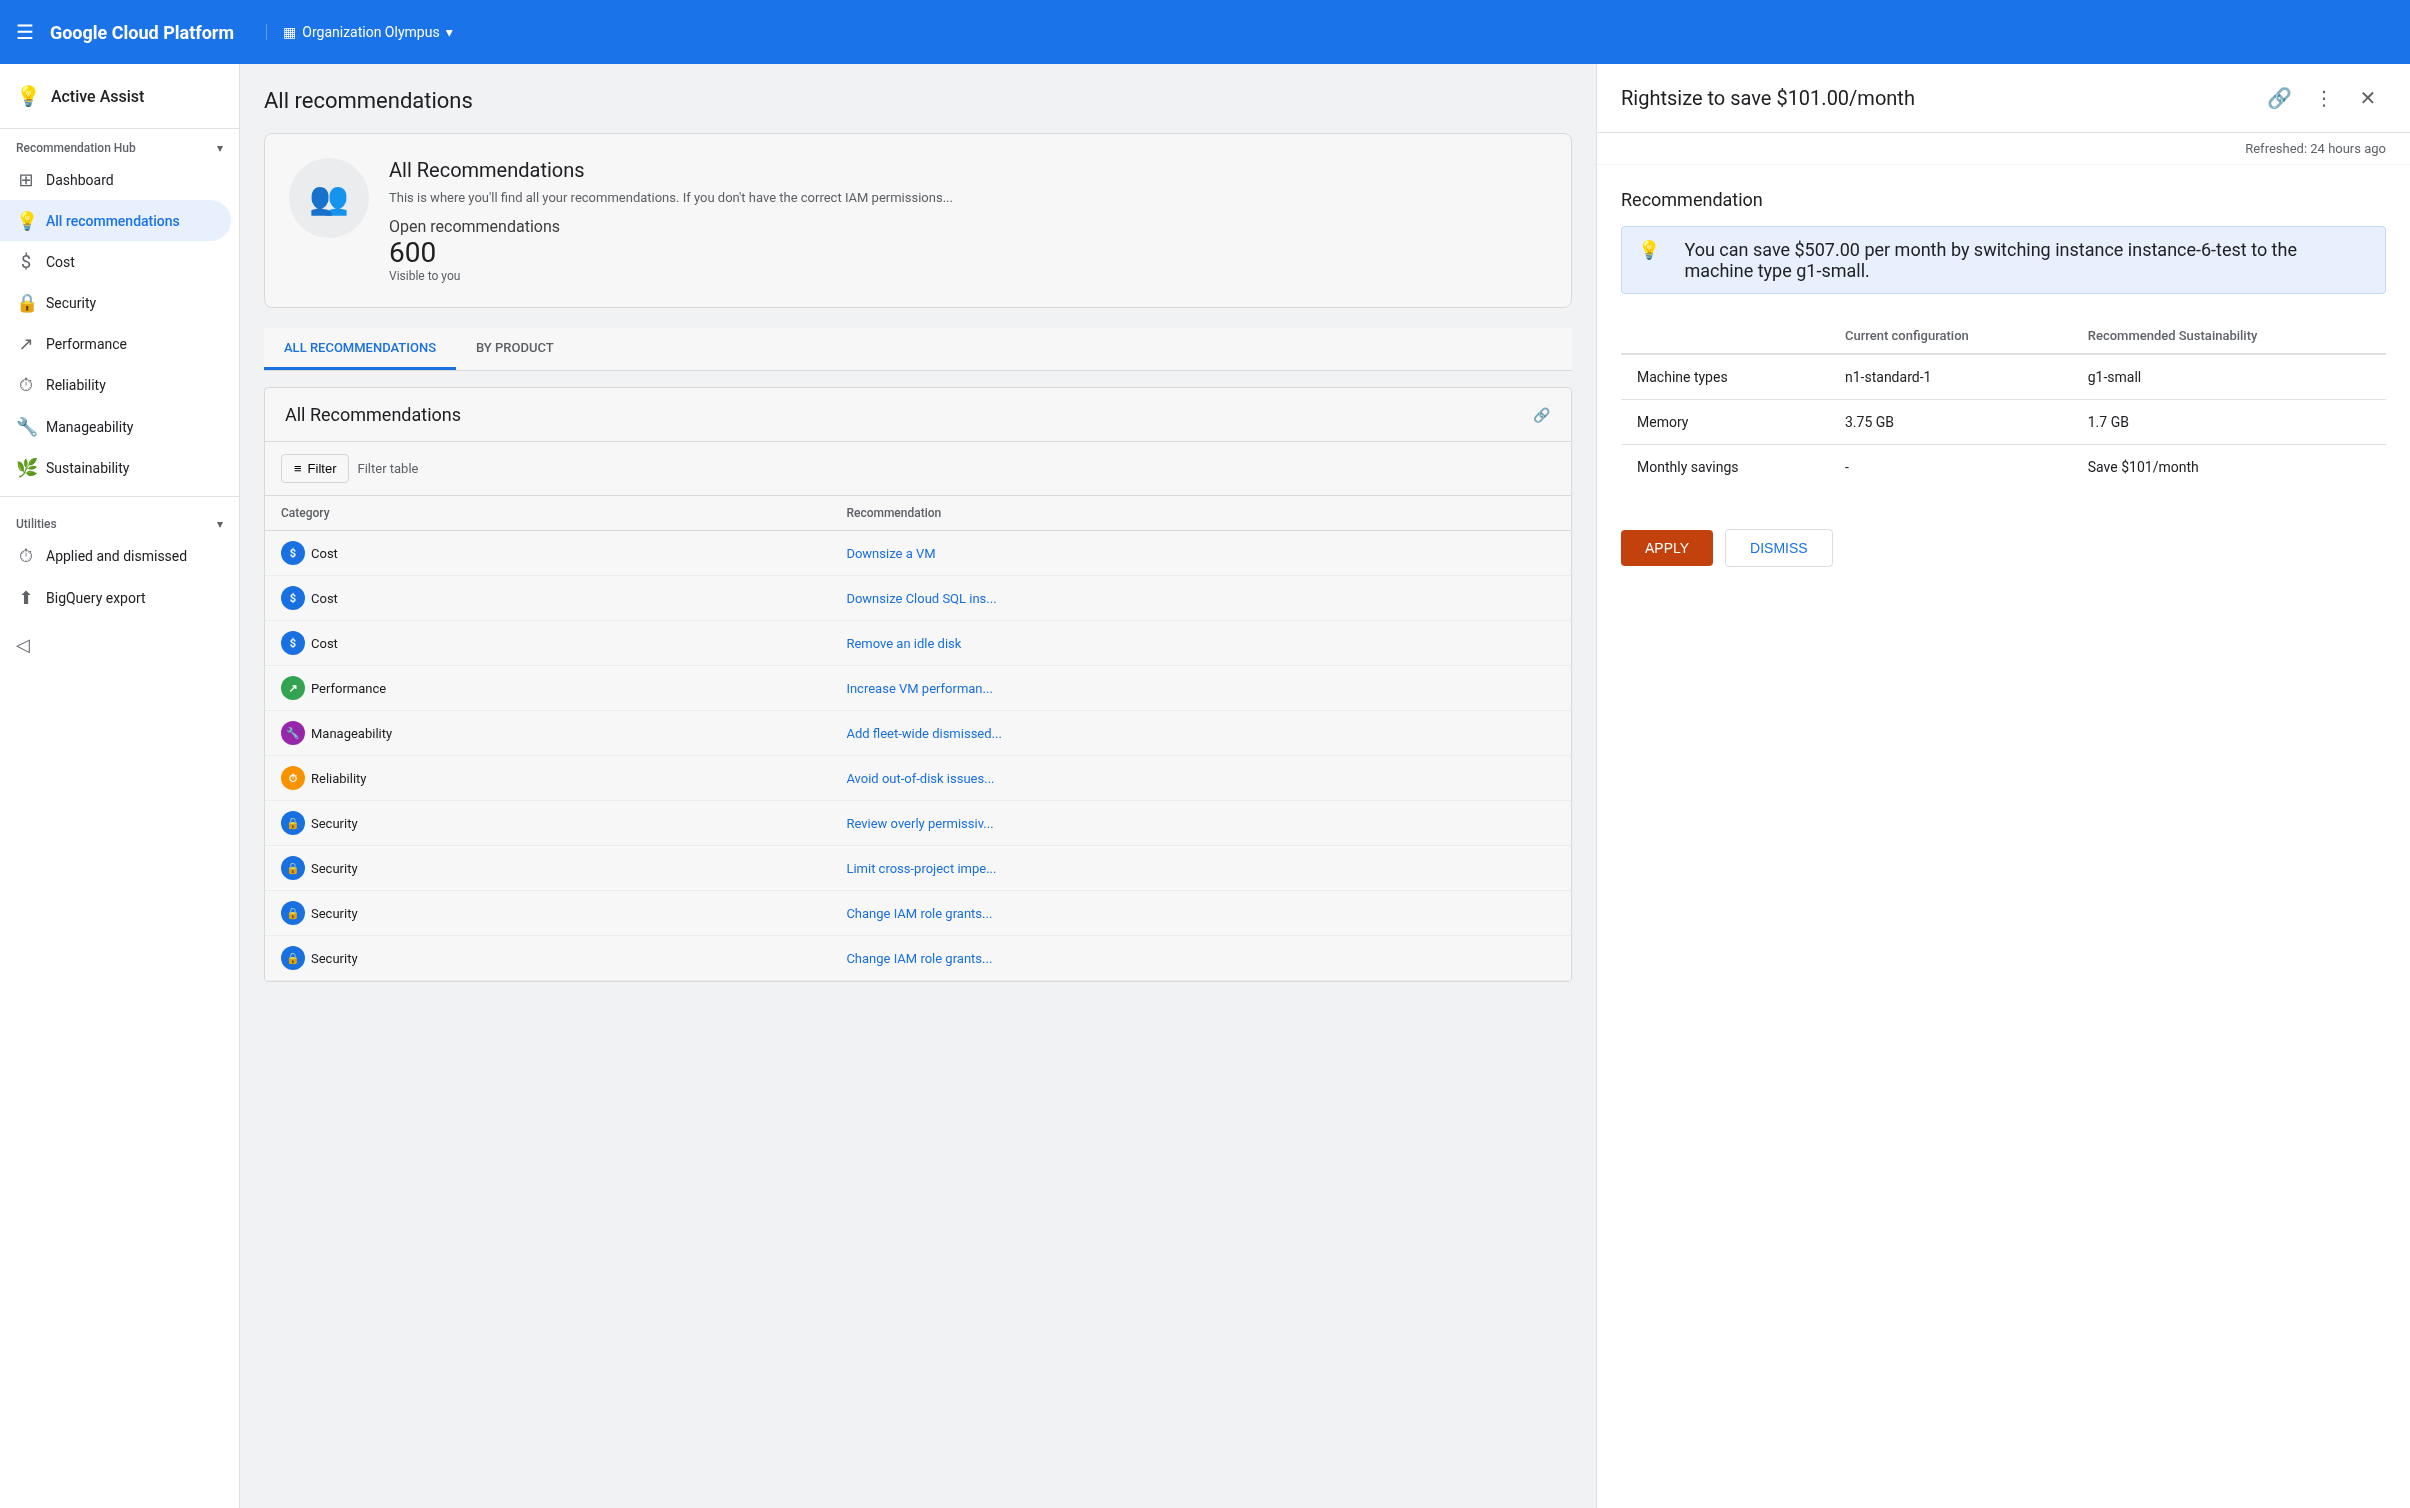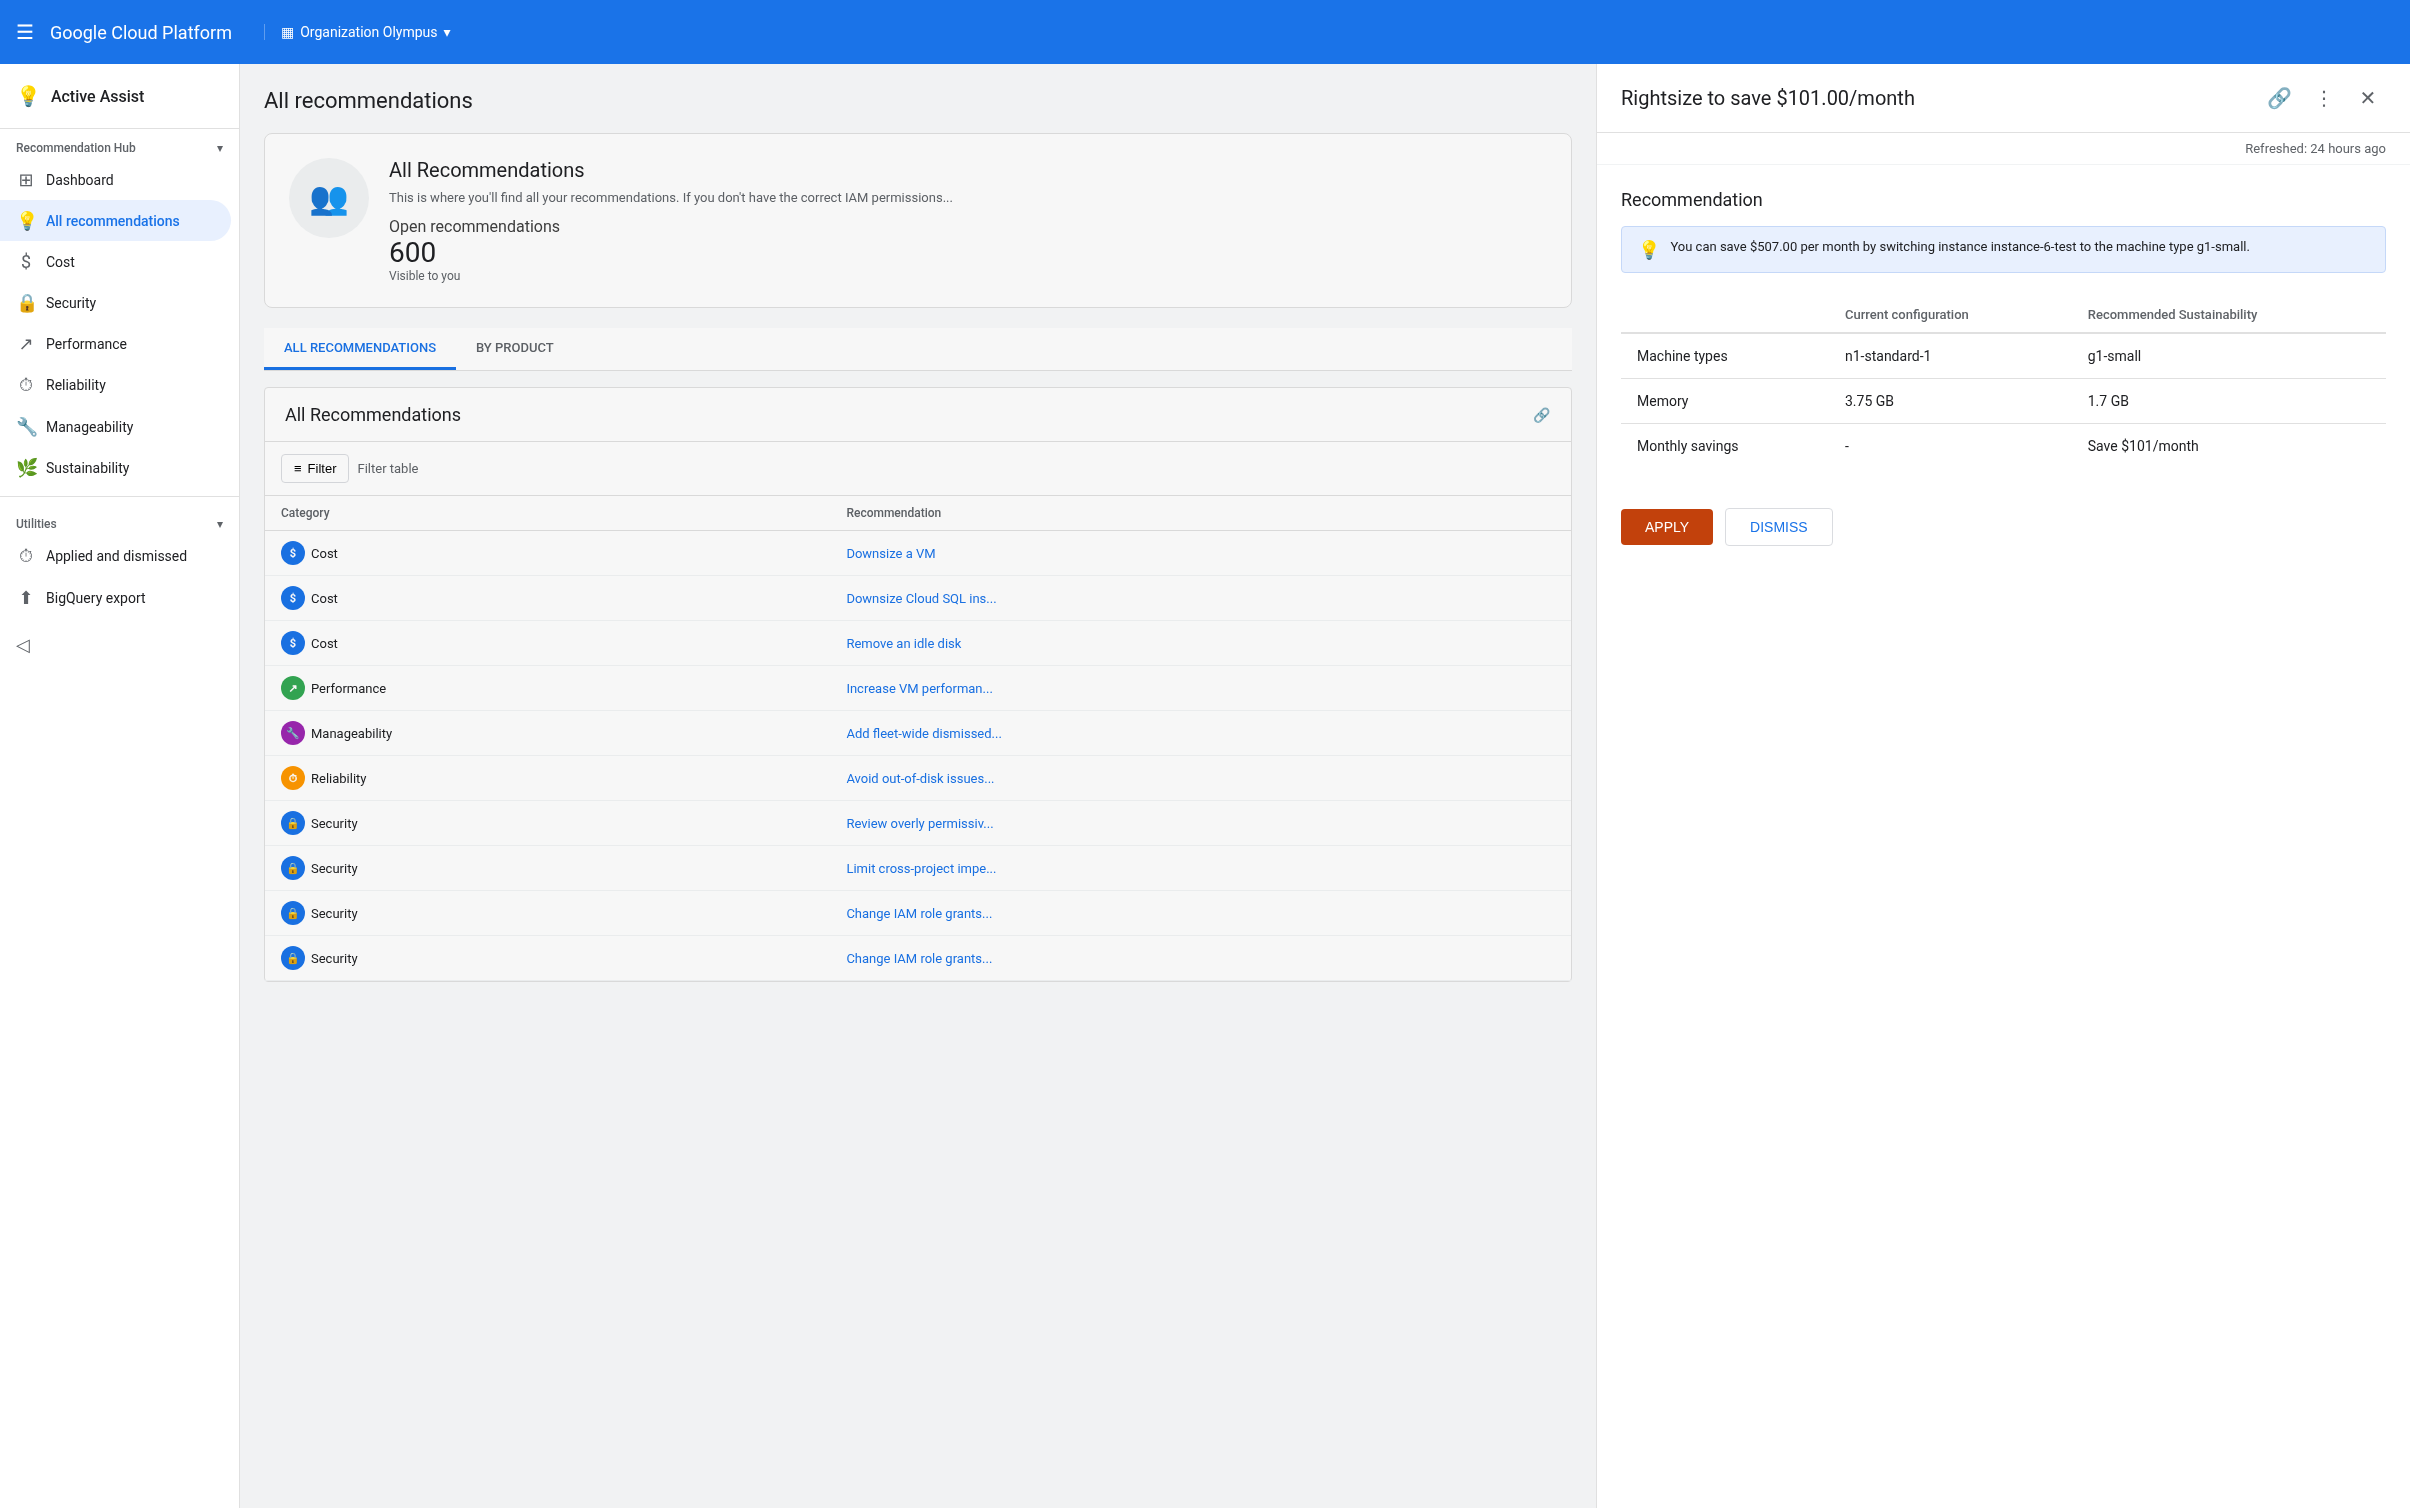--- a/index.html
+++ b/index.html
@@ -3,21 +3,21 @@
   <meta charset="utf-8">
   <style>
     * { box-sizing: border-box; margin: 0; padding: 0; }
     body { font-family: 'Google Sans', Roboto, Arial, sans-serif; font-size: 14px; color: #202124; background: #f8f9fa; display: flex; flex-direction: column; height: 100vh; overflow: hidden; }
 
     
     .topbar {
       display: flex; align-items: center; background: #1a73e8; color: white; height: 64px; padding: 0 16px; gap: 16px; flex-shrink: 0; z-index: 100;
     }
     .topbar-menu-icon { font-size: 20px; cursor: pointer; }
-    .topbar-logo { font-size: 18px; font-weight: 400; color: white; white-space: nowrap; }
+    .topbar-logo { font-size: 18px; font-weight: 700; color: white; white-space: nowrap; }
     .topbar-org { display: flex; align-items: center; gap: 6px; color: white; font-size: 14px; margin-left: 16px; cursor: pointer; border-left: 1px solid rgba(255,255,255,0.3); padding-left: 16px; }
 
     
     .main-layout { display: flex; flex: 1; overflow: hidden; }
 
     
     .sidebar {
       width: 240px; background: white; border-right: 1px solid #e0e0e0; display: flex; flex-direction: column; overflow-y: auto; flex-shrink: 0;
     }
     .sidebar-active-assist {
@@ -80,21 +80,21 @@
     .side-panel-title { font-size: 20px; font-weight: 400; color: #202124; }
     .side-panel-actions { display: flex; align-items: center; gap: 8px; }
     .icon-btn { width: 36px; height: 36px; border-radius: 50%; display: flex; align-items: center; justify-content: center; cursor: pointer; color: #5f6368; font-size: 20px; }
     .side-panel-refresh { font-size: 13px; color: #5f6368; text-align: right; padding: 8px 24px; border-bottom: 1px solid #f1f3f4; flex-shrink: 0; }
     .side-panel-body { flex: 1; overflow-y: auto; padding: 24px; }
     .recommendation-label { font-size: 18px; font-weight: 400; margin-bottom: 16px; color: #202124; }
     .info-banner {
       background: #e8f0fe; border: 1px solid #c5d8f8; border-radius: 4px; padding: 12px 16px; display: flex; align-items: flex-start; gap: 10px; margin-bottom: 24px;
     }
     .info-icon { color: #1a73e8; font-size: 18px; flex-shrink: 0; }
-    .info-text { font-size: 13px; color: #202124; }
+    .info-text { font-size: 18px; color: #202124; margin-left: 14px; }
     .config-table { width: 100%; border-collapse: collapse; margin-bottom: 32px; }
     .config-table th { text-align: left; padding: 10px 16px; font-size: 13px; color: #5f6368; font-weight: 500; border-bottom: 2px solid #e0e0e0; }
     .config-table td { padding: 14px 16px; font-size: 14px; border-bottom: 1px solid #e0e0e0; color: #202124; }
     .config-table tr:last-child td { border-bottom: none; }
     .action-buttons { display: flex; align-items: center; gap: 12px; padding-top: 8px; }
     .btn-apply { background: #c2410c; color: white; border: none; padding: 10px 24px; border-radius: 4px; font-size: 14px; font-weight: 500; cursor: pointer; }
     .btn-dismiss { background: white; color: #1a73e8; border: 1px solid #dadce0; padding: 10px 24px; border-radius: 4px; font-size: 14px; font-weight: 500; cursor: pointer; }
     .sidebar-collapse { padding: 16px; color: #5f6368; cursor: pointer; font-size: 18px; }
   </style>
 </head>

